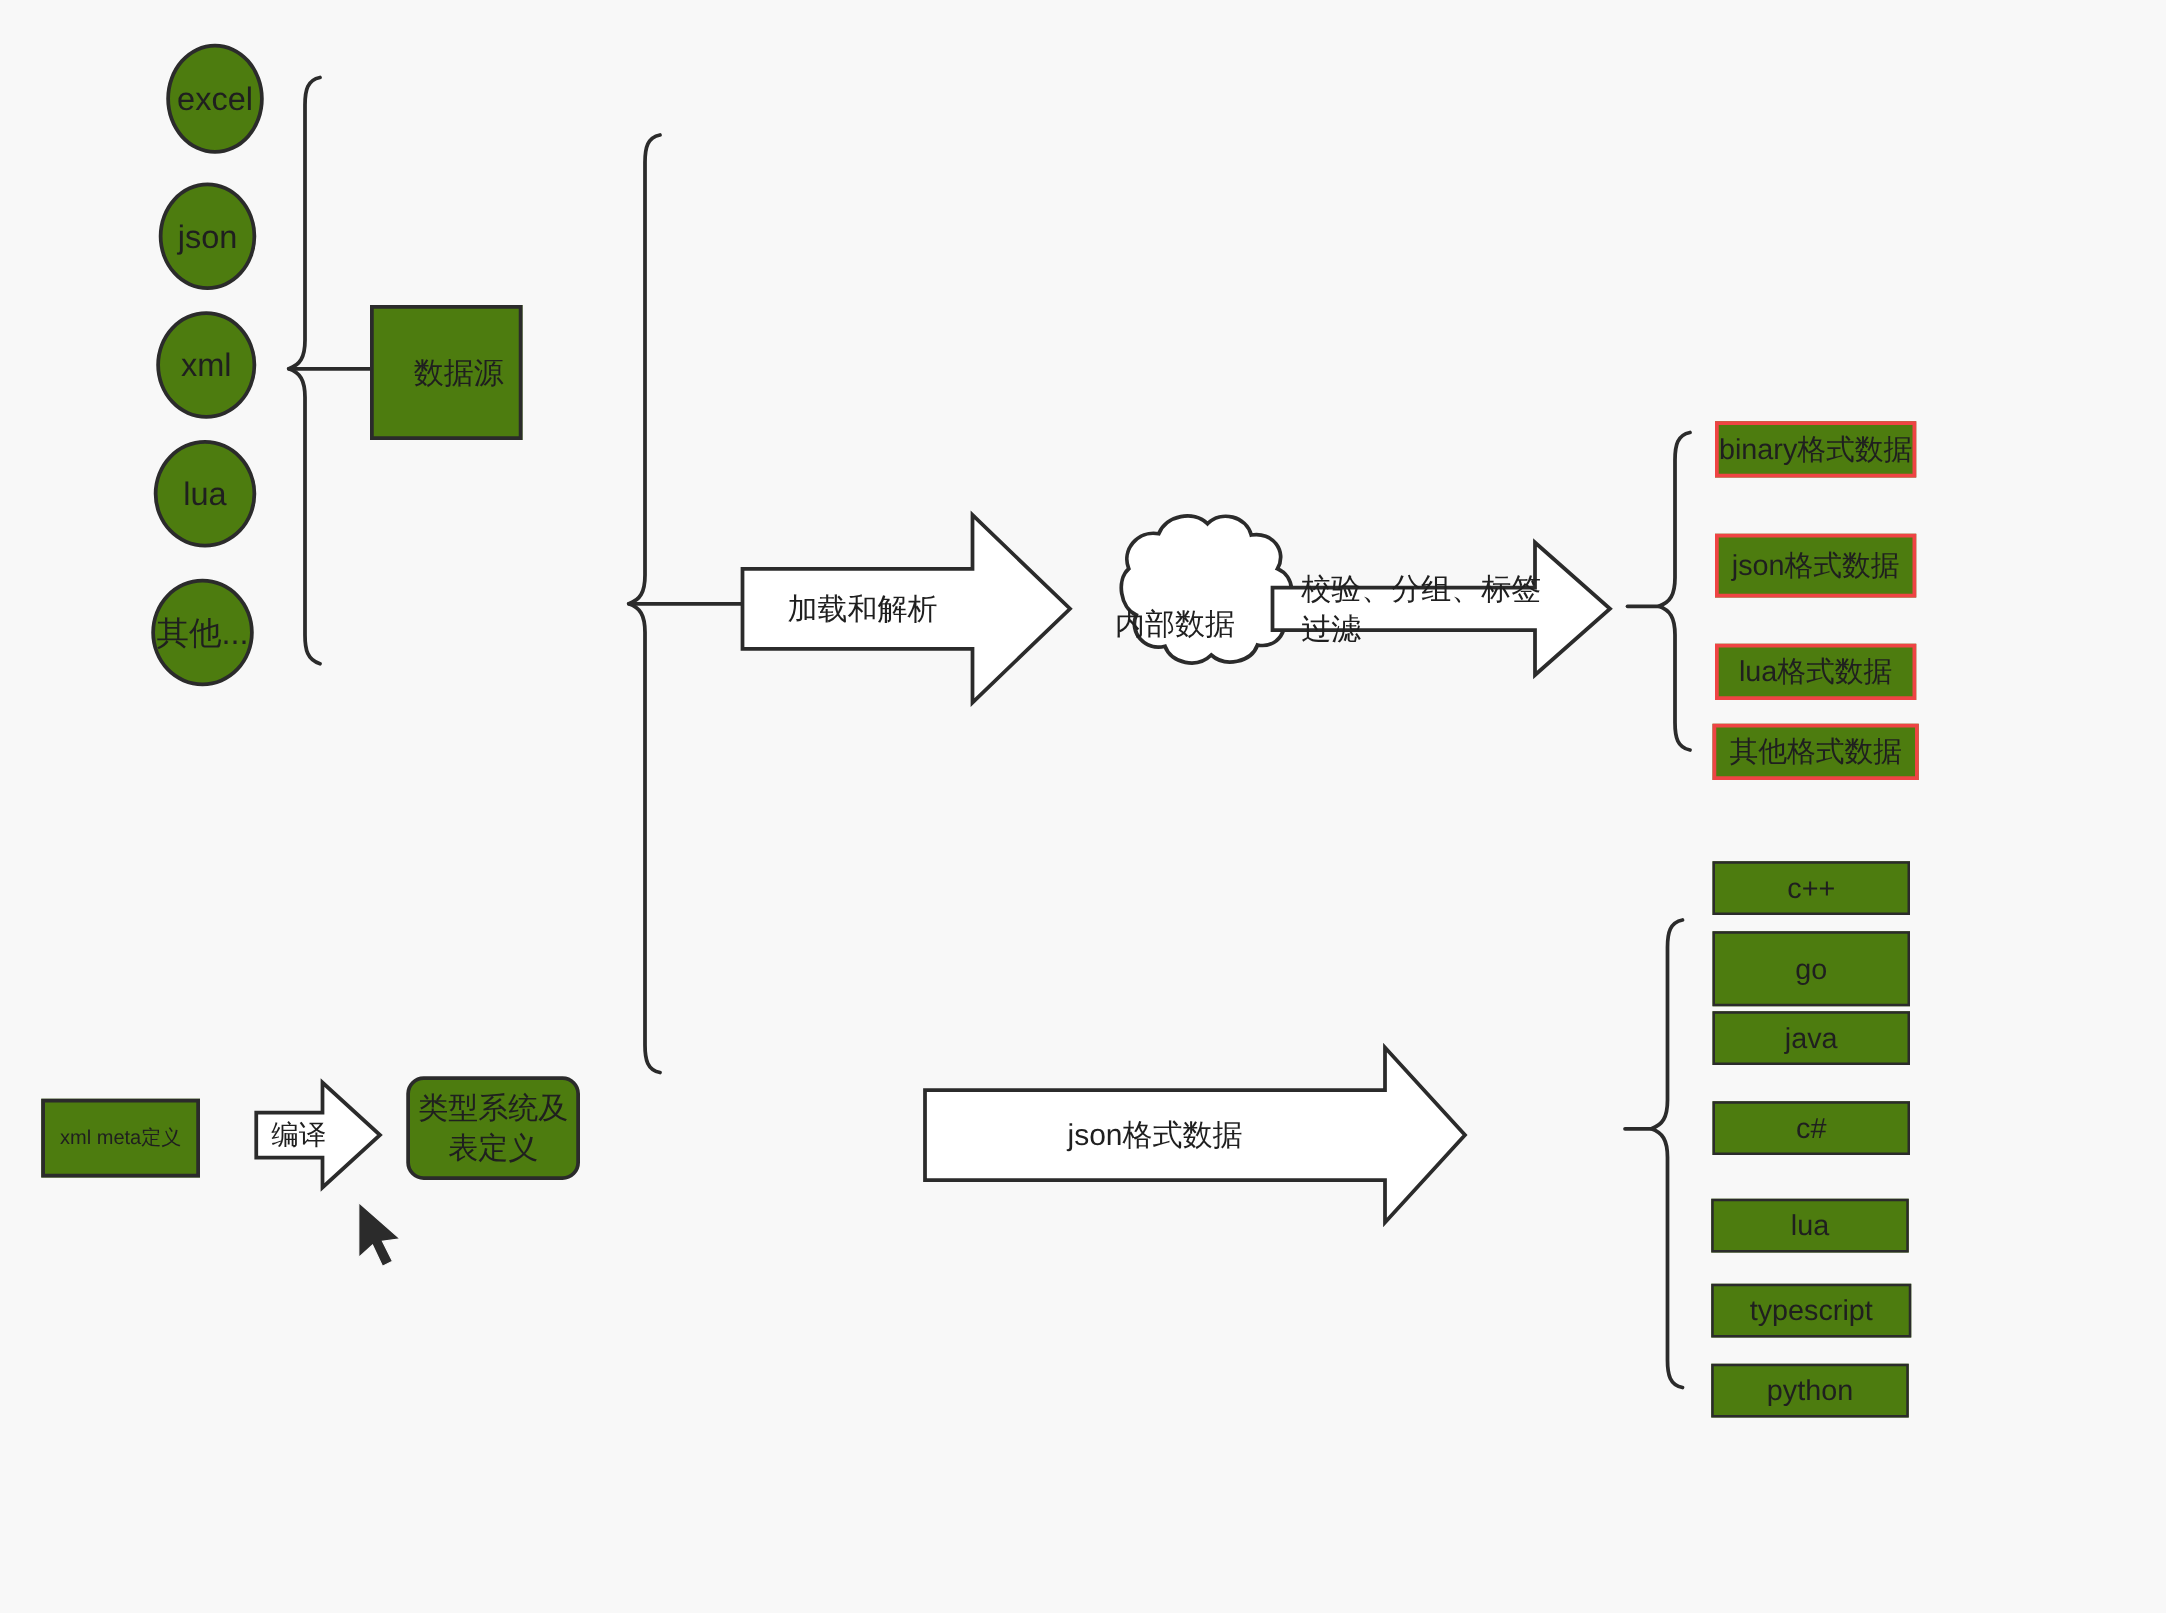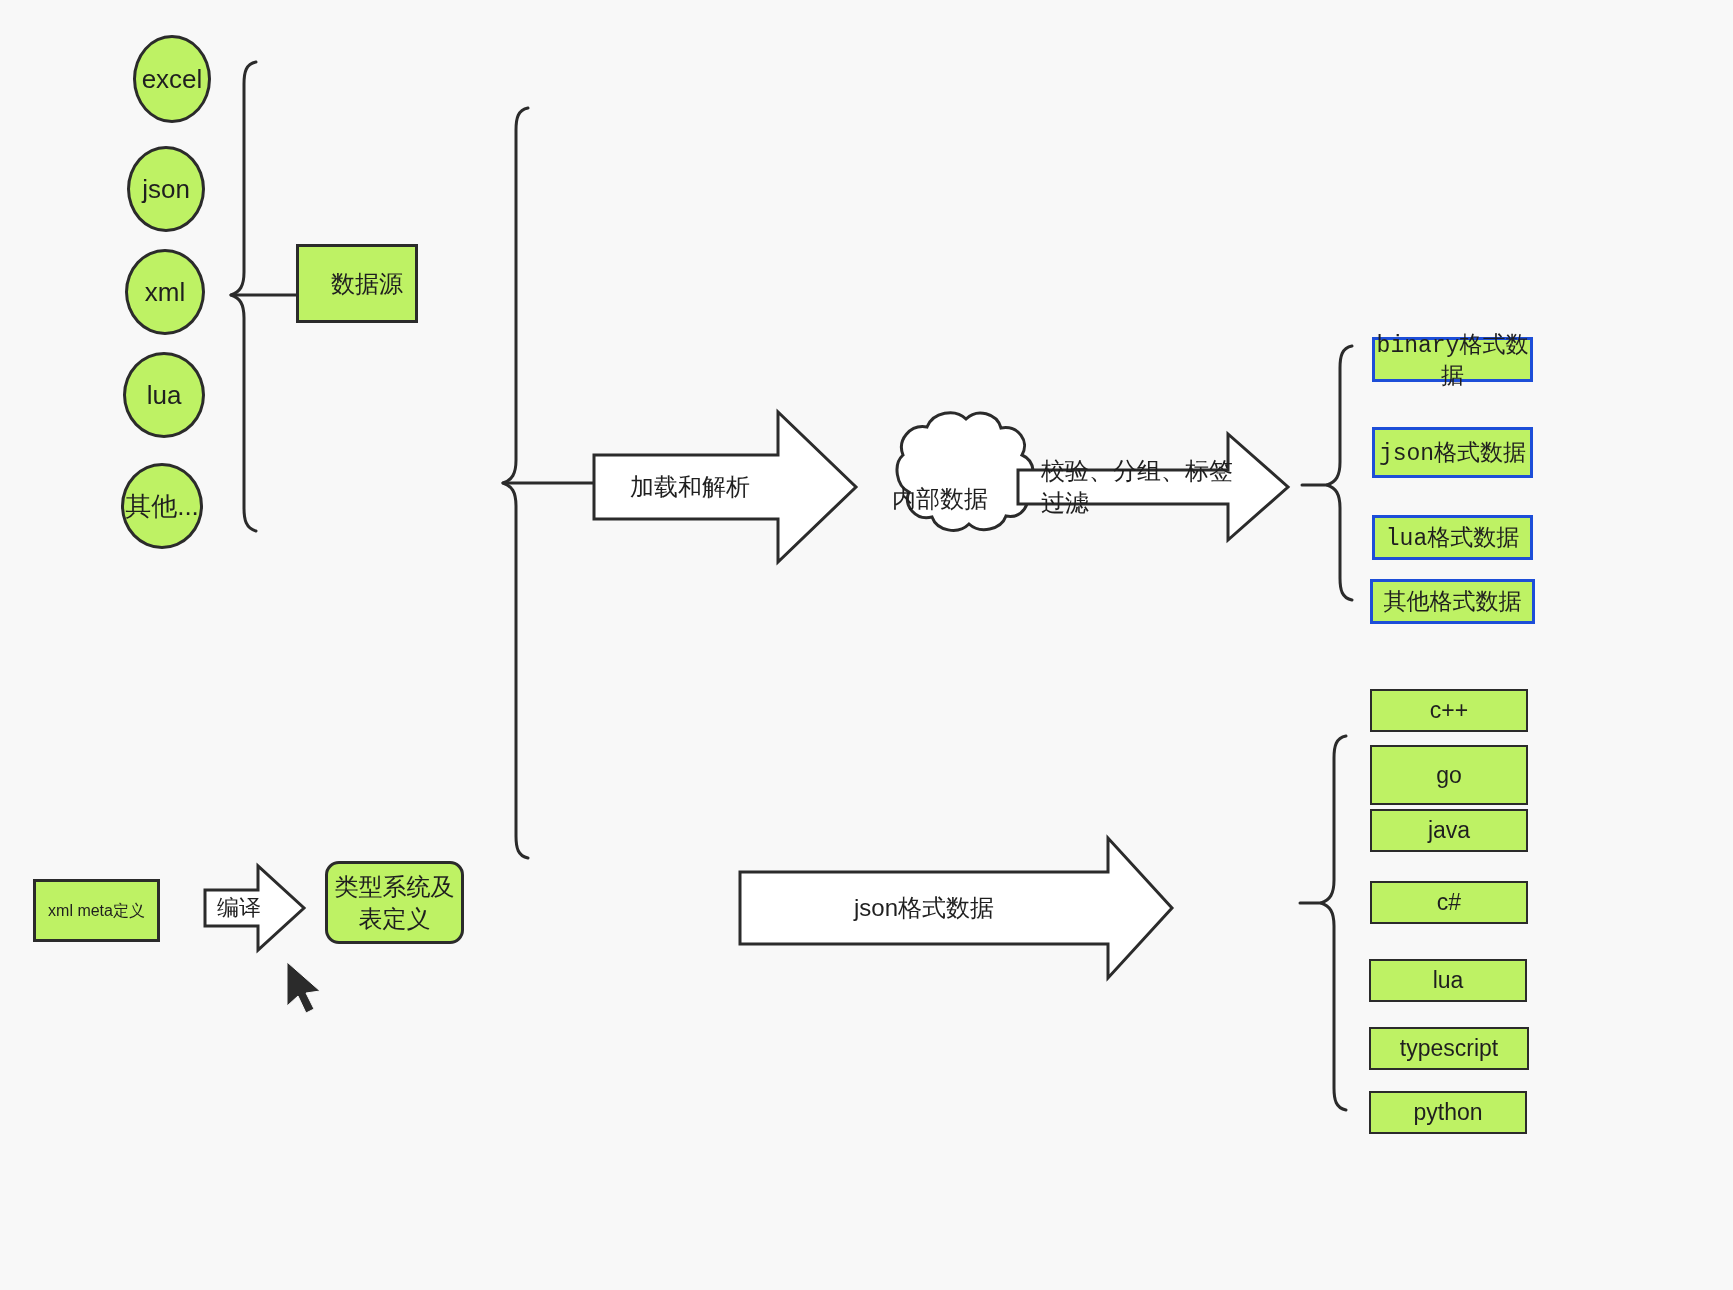--- a/index.html
+++ b/index.html
@@ -4,25 +4,25 @@
 <style>
   html,body{margin:0;padding:0;}
   body{
     width:1733px;height:1290px;position:relative;
     background:#f8f8f8;
     font-family:"Liberation Sans","DejaVu Sans",sans-serif;
     color:#1f1f1f;
     overflow:hidden;
   }
   .canvas{position:absolute;inset:0;}
-  .node{position:absolute;box-sizing:border-box;display:flex;align-items:center;justify-content:center;text-align:center;background:#bef264;}
+  .node{position:absolute;box-sizing:border-box;display:flex;align-items:center;justify-content:center;text-align:center;background:#4d7c0f;}
   .ellipse{border:3px solid #2b2b2b;border-radius:50%;font-size:26px;}
   .rect{border:3px solid #2b2b2b;font-size:24px;}
   .rrect{border:3px solid #2b2b2b;border-radius:14px;font-size:24px;line-height:1.3;}
-  .outbox{border:3px solid #1d4ed8;font-size:23px;font-family:Liberation Mono, monospace;}
+  .outbox{border:3px solid #ef4444;font-size:23px;}
   .codebox{border:2px solid #2b2b2b;font-size:23px;}
   .arrowlabel{position:absolute;font-size:24px;color:#1f1f1f;display:flex;align-items:center;justify-content:center;pointer-events:none;}
   svg.layer{position:absolute;left:0;top:0;width:1733px;height:1290px;}
   .stroke{fill:none;stroke:#2b2b2b;stroke-width:3;stroke-linecap:round;stroke-linejoin:round;}
   .arrowshape{fill:#ffffff;stroke:#2b2b2b;stroke-width:3;stroke-linejoin:miter;}
   .cloud{fill:#ffffff;stroke:#2b2b2b;stroke-width:3;}
   .cursor{position:absolute;pointer-events:none;}
 </style>
 </head>
 <body>
@@ -95,21 +95,21 @@
   <div class="node ellipse" style="left:125px;top:249px;width:80px;height:86px;">
     <span>xml</span>
   </div>
   <div class="node ellipse" style="left:123px;top:352px;width:82px;height:86px;">
     <span>lua</span>
   </div>
   <div class="node ellipse" style="left:121px;top:463px;width:82px;height:86px;">
     <span>其他...</span>
   </div>
 
-  <div class="node rect" style="left:296px;top:244px;width:122px;height:79px;padding-left:20px;">
+  <div class="node rect" style="left:296px;top:244px;width:122px;height:108px;padding-left:20px;">
     <span>数据源</span>
   </div>
 
   <div class="arrowlabel" style="left:600px;top:470px;width:180px;height:34px;">
     <span>加载和解析</span>
   </div>
 
   <div class="arrowlabel" style="left:890px;top:462px;width:100px;height:34px;margin-top:20px;">
     <span>内部数据</span>
   </div>

